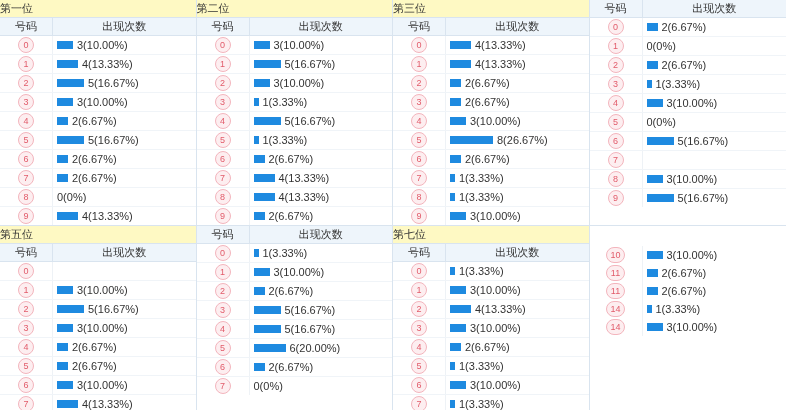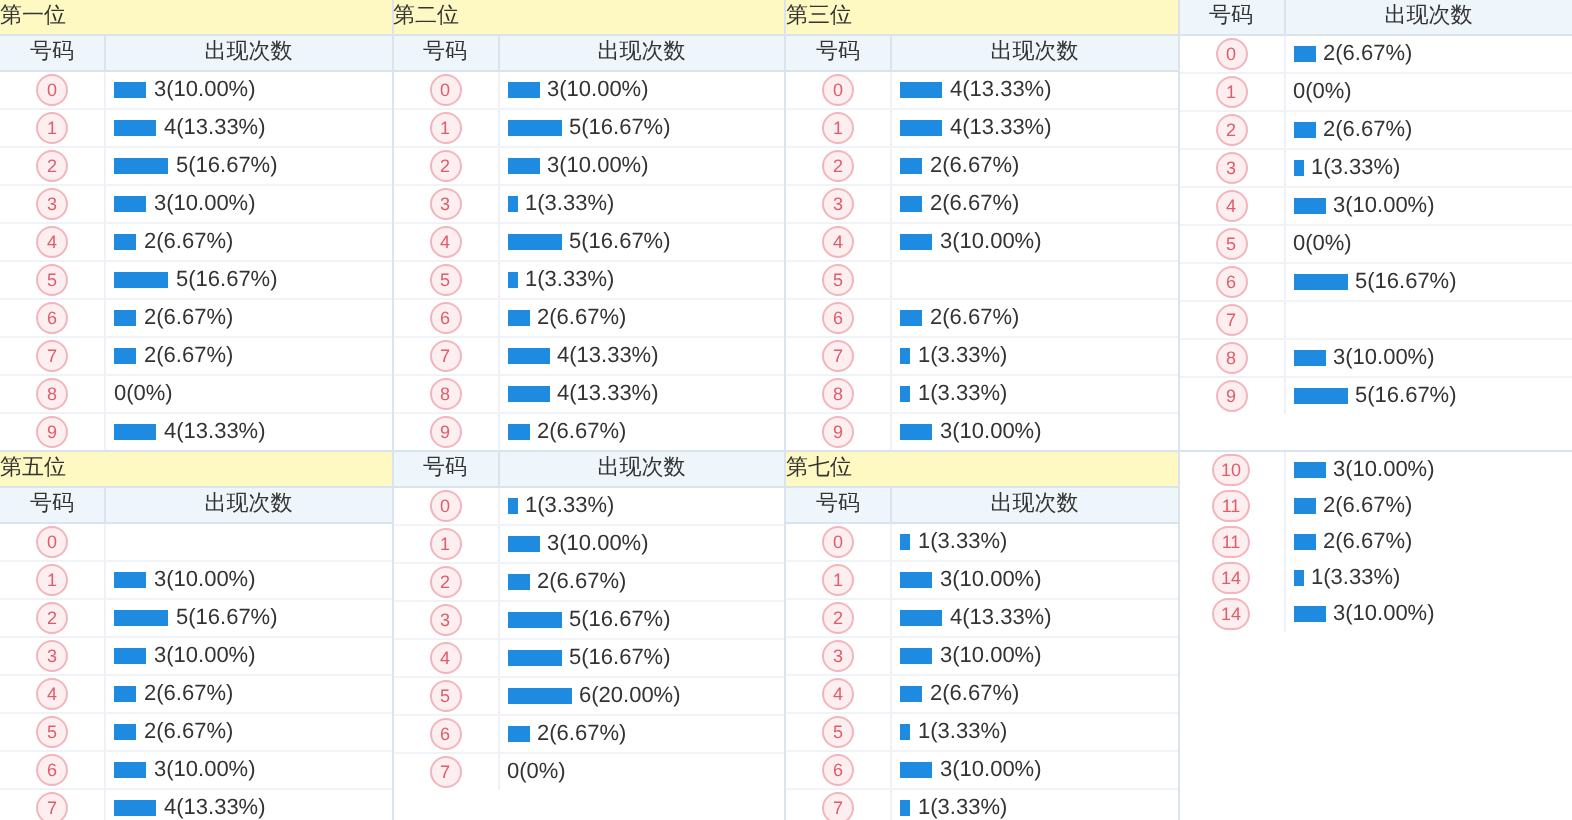--- a/index.html
+++ b/index.html
@@ -80,21 +80,21 @@
     height:8px;
     background:#1e8ae0;
     margin-right:4px;
     min-width:0;
   }
   .lbl{font-size:11px;color:#333;white-space:nowrap;}
   .tail-panel{
     box-sizing:border-box;
     width:196.5px;
   }
-  .tail-rows{padding-top:0;}
+  .tail-rows{padding-top:0;margin-top:20px;}
   .tail-row{
     display:flex;
     height:18px;
     line-height:18px;
   }
   .tail-row .cnum{width:52px;display:flex;align-items:center;justify-content:center;}
   .tail-row .cbar{flex:1;display:flex;align-items:center;padding-left:4px;}
 </style>
 </head>
 <body>
@@ -349,20 +349,24 @@
           </div>
           <div class="cbar">
             <span class="bar" style="width: 16px;"></span>
             <span class="lbl">3(10.00%)</span>
           </div>
         </div>
         <div class="row">
           <div class="cnum">
             <span class="ball">5</span>
           </div>
+          <div class="cbar">
+            <span class="bar" style="width: 43px;"></span>
+            <span class="lbl">8(26.67%)</span>
+          </div>
         </div>
         <div class="row">
           <div class="cnum">
             <span class="ball">6</span>
           </div>
           <div class="cbar">
             <span class="bar" style="width: 11px;"></span>
             <span class="lbl">2(6.67%)</span>
           </div>
         </div>

